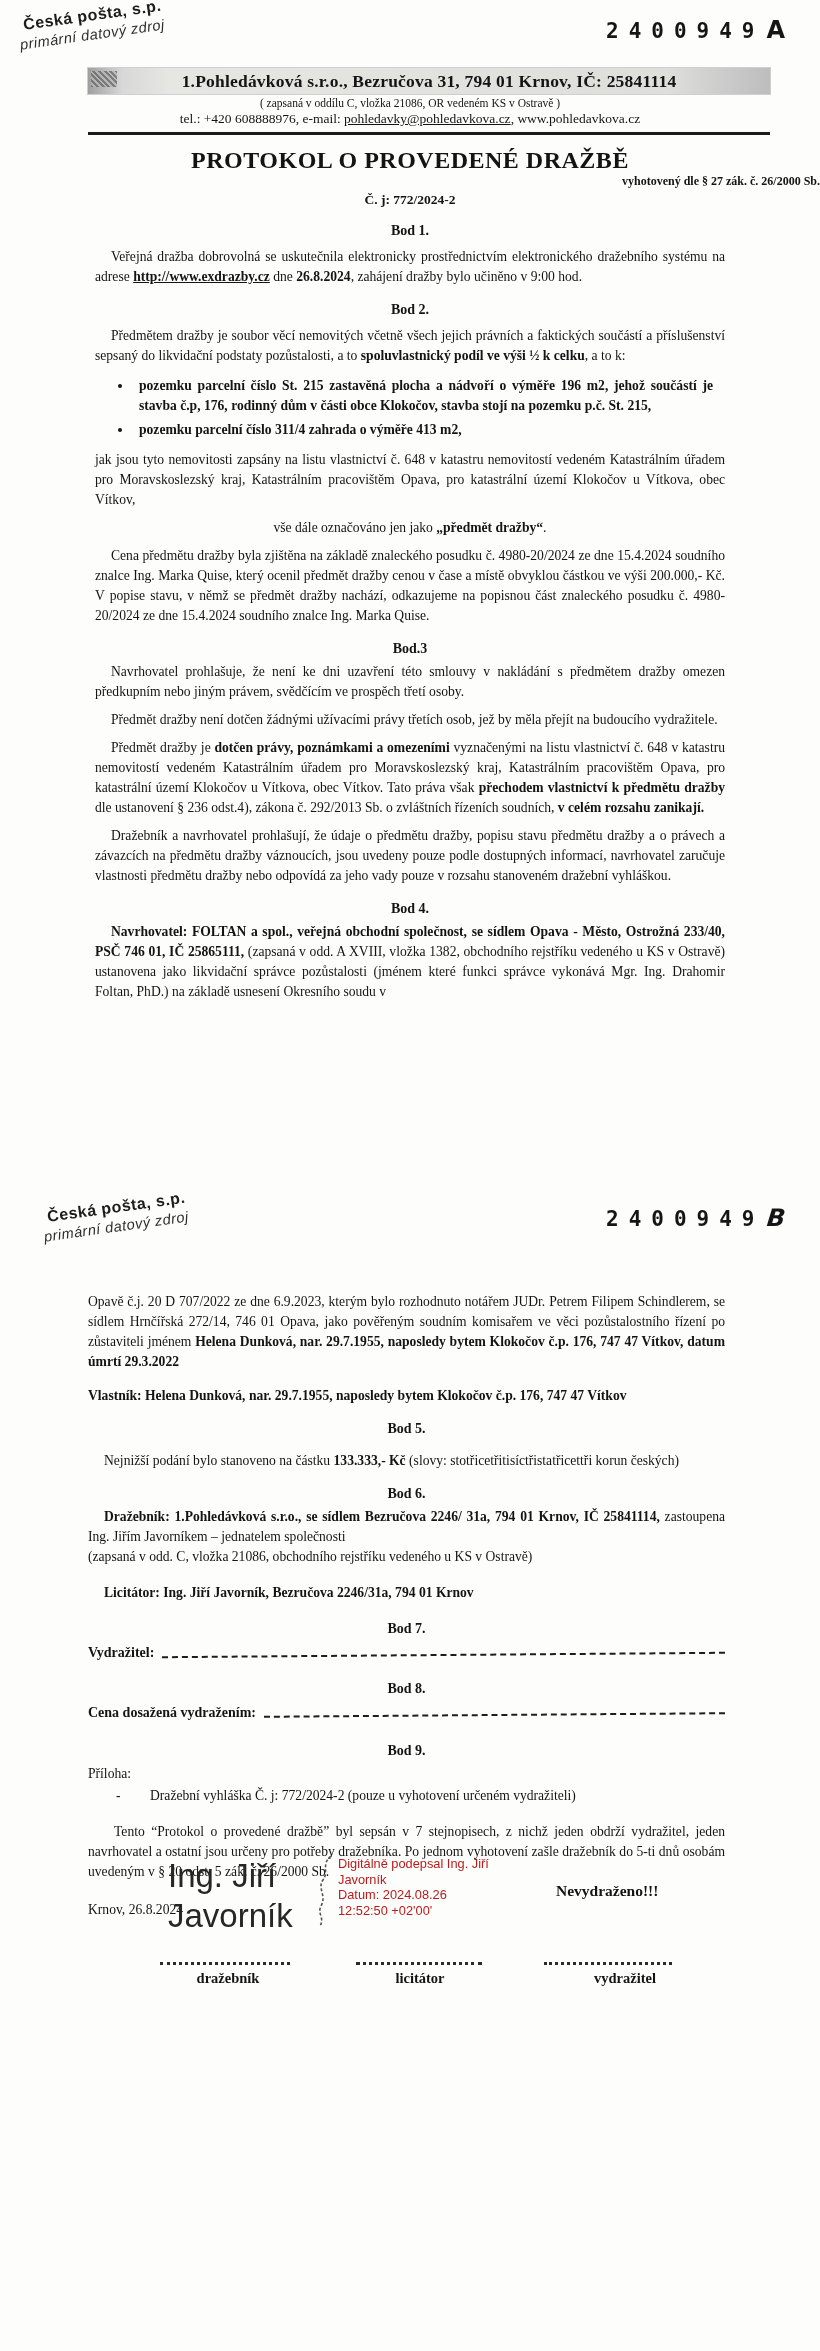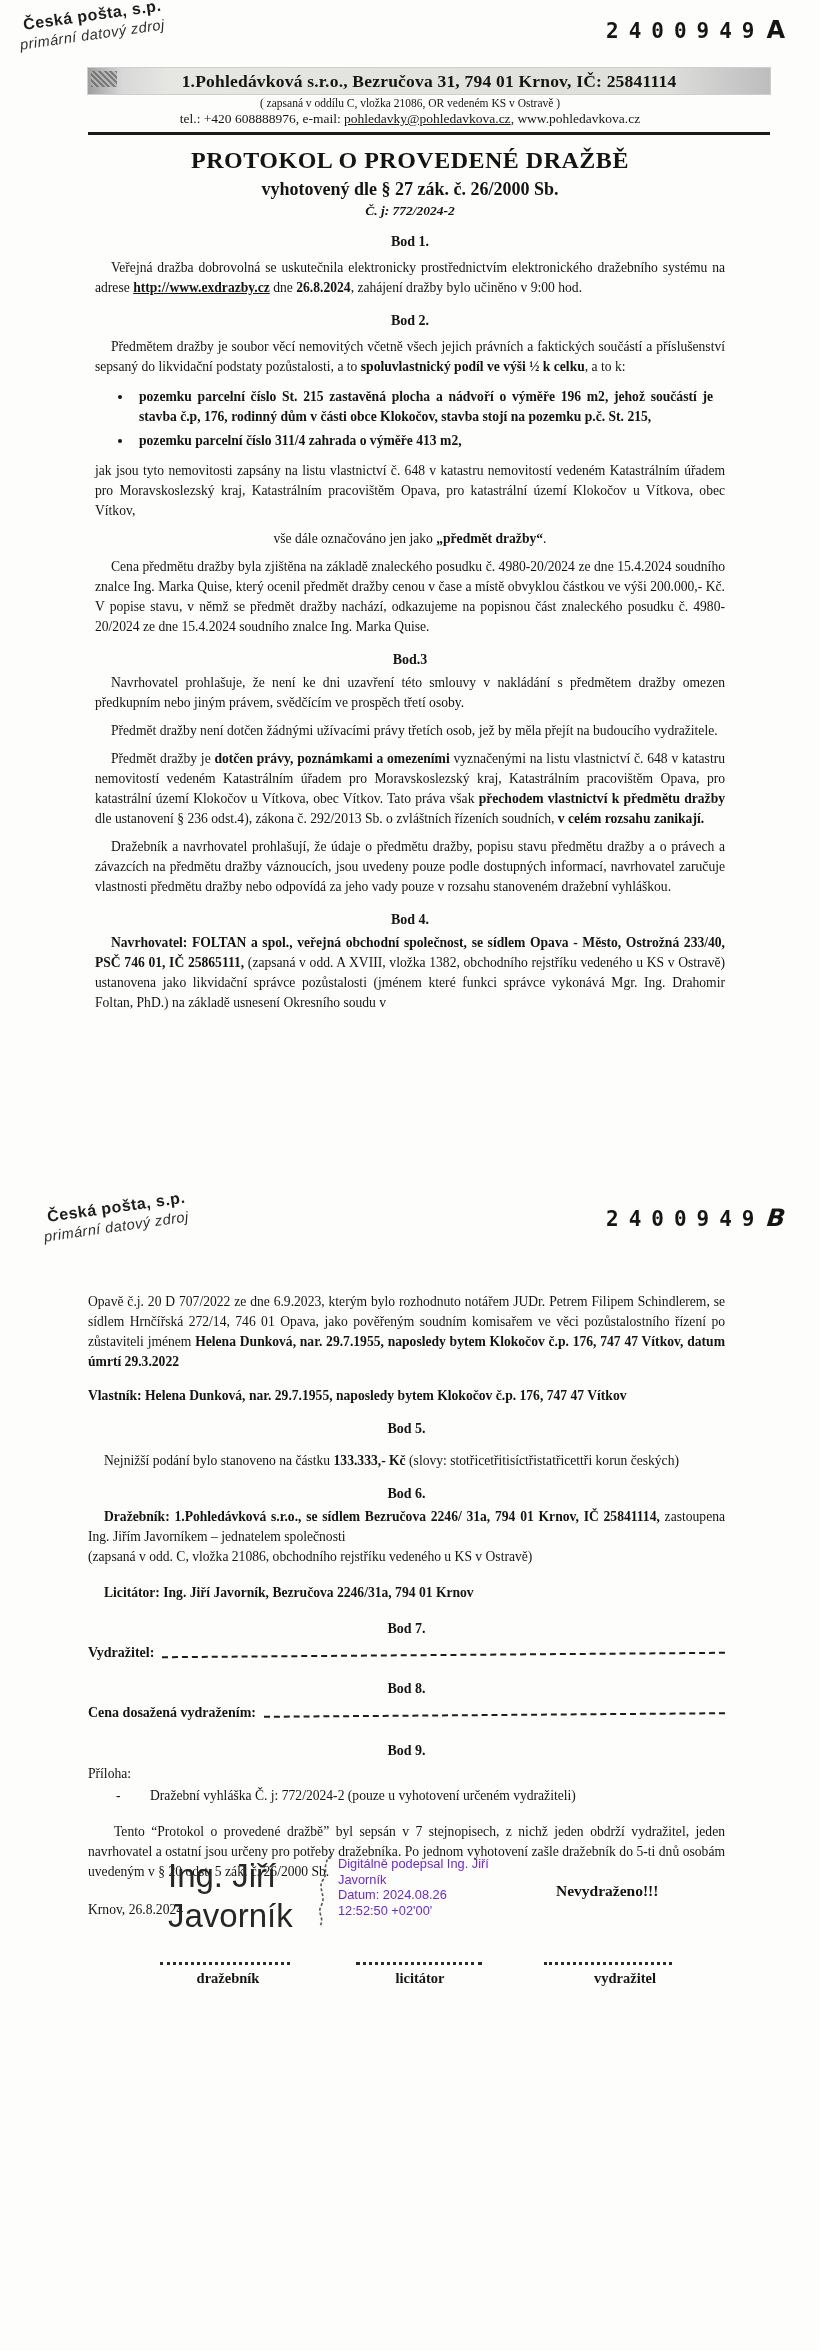--- a/index.html
+++ b/index.html
@@ -28,22 +28,22 @@
   .lh-box .smudge{position:absolute;left:3px;top:3px;width:26px;height:16px;background:
           repeating-linear-gradient(45deg,#6a6a6a 0 2px,#b5b5b5 2px 4px);opacity:.8;}
   .lh-company{font-weight:bold;font-size:17.5px;letter-spacing:.2px;}
   .lh-registry{text-align:center;font-size:11.5px;margin-top:3px;}
   .lh-contact{text-align:center;font-size:13.5px;margin-top:2px;}
   .lh-contact .u{text-decoration:underline;}
   .lh-rule{margin:5px 50px 0 88px;border-bottom:3px solid #1b1b1b;}
 
   
   .doc-title{text-align:center;font-weight:bold;font-size:24px;letter-spacing:.5px;margin-top:12px;}
-  .doc-sub{text-align:center;font-weight:bold;font-size:18px;margin-top:5px;}
-  .doc-case{text-align:center;font-weight:bold;font-style:italic;font-size:13.5px;margin-top:3px;}
+  .doc-sub{text-align:right;font-weight:bold;font-size:12px;}
+  .doc-case{text-align:center;font-weight:bold;font-size:13.5px;margin-top:3px;}
   .bod{text-align:center;font-weight:bold;font-size:14px;margin:15px 0 5px;}
 
   
   .body1{margin:0 95px 0 95px;}
   .body2{margin:0 95px 0 88px;}
   p.t{font-size:13.6px;line-height:20px;text-align:justify;margin:8px 0;}
   p.t.ind{text-indent:16px;}
   p.t.center{text-align:center;text-indent:0;}
   .b{font-weight:bold;}
   .u{text-decoration:underline;}
@@ -58,21 +58,21 @@
 
   .attach-item{display:flex;font-size:13.6px;line-height:20px;margin:2px 0 0 28px;}
   .attach-item .dashchar{width:34px;}
 
   
   .sig{position:absolute;left:0;top:1852px;width:820px;height:160px;}
   .sig-name{position:absolute;left:168px;top:2px;font-family:"Liberation Sans", sans-serif;
             font-weight:400;font-size:33px;line-height:40px;color:#262626;}
   .sig-squiggle{position:absolute;left:316px;top:0px;}
   .sig-digital{position:absolute;left:338px;top:2px;font-family:"Liberation Sans", sans-serif;
-            font-size:12.8px;line-height:15.5px;color:#6d28d9;}
+            font-size:12.8px;line-height:15.5px;color:#b91c1c;}
   .sig-notsold{position:absolute;left:556px;top:28px;font-weight:bold;font-size:15.5px;}
   .dotline{position:absolute;border-bottom:3px dotted #2b2b2b;height:0;}
   .dl1{left:160px;width:130px;top:108px;}
   .dl2{left:356px;width:126px;top:108px;}
   .dl3{left:544px;width:128px;top:108px;}
   .rolelbl{position:absolute;top:116px;font-weight:bold;font-size:14.5px;}
   .rl1{left:168px;width:120px;text-align:center;}
   .rl2{left:360px;width:120px;text-align:center;}
   .rl3{left:564px;width:122px;text-align:center;}
 </style>

